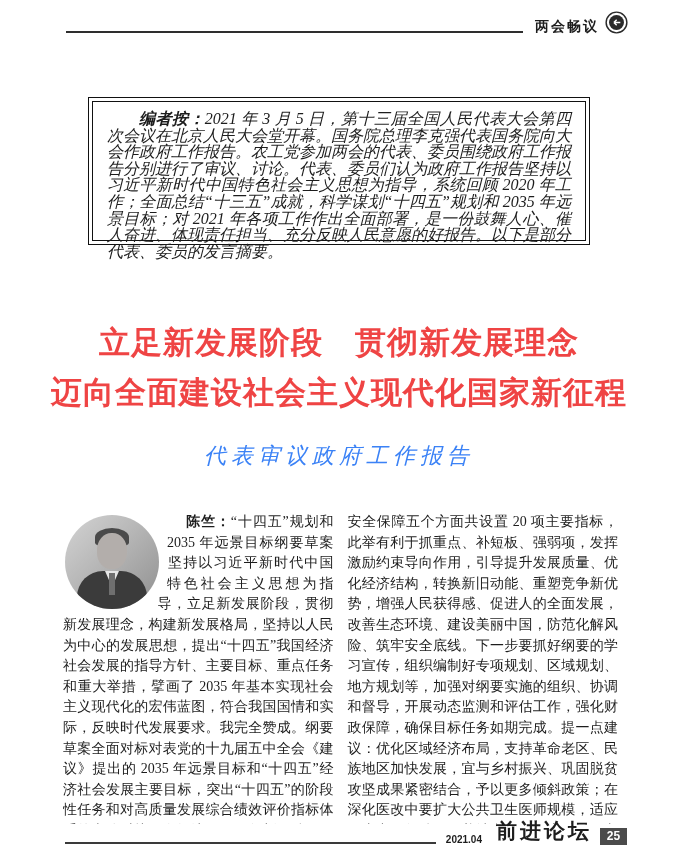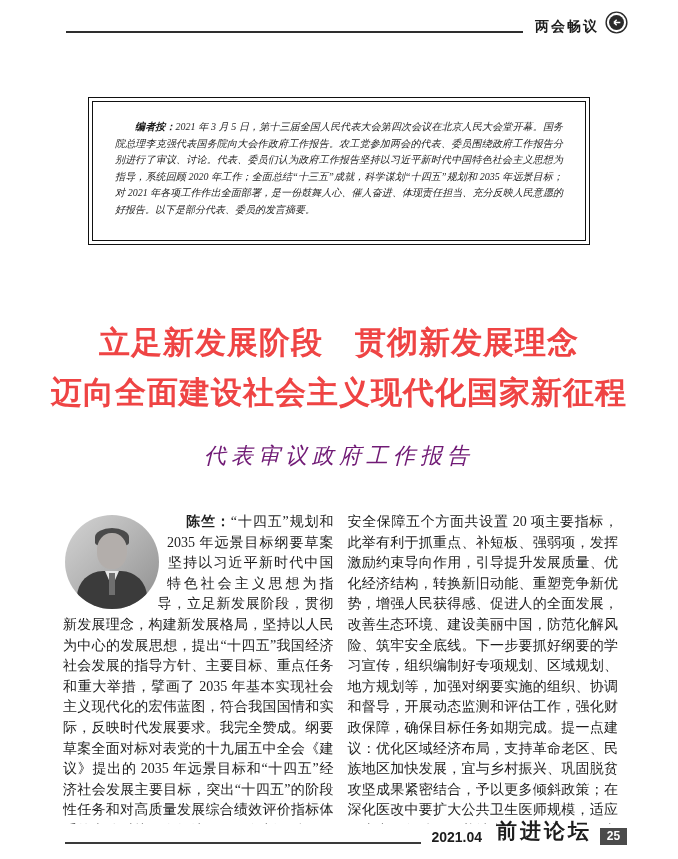--- a/index.html
+++ b/index.html
@@ -15,30 +15,30 @@
   .header-rule{flex:1;height:0;border-bottom:2px solid #2e2e2e;margin-bottom:3px;}
   .header-label{font-family:"Liberation Sans","DejaVu Sans",sans-serif;font-weight:bold;
     font-size:14px;letter-spacing:2px;margin-left:12px;white-space:nowrap;}
   .header-icon{margin-left:6px;margin-bottom:-2px;flex:0 0 auto;}
 
   
   .note-box{position:absolute;top:97px;left:88px;width:502px;height:148px;
     border:1px solid #111;box-sizing:border-box;padding:3px;}
   .note-inner{border:1px solid #111;height:100%;box-sizing:border-box;
     padding:9px 14px 6px 14px;}
-  .note-text{font-style:italic;font-size:10px;line-height:16.6px;
-    text-align:justify;text-indent:2em;margin:8px;}
+  .note-text{font-style:italic;font-size:16px;line-height:16.6px;
+    text-align:justify;text-indent:2em;margin:0;}
   .note-label{font-weight:bold;}
 
   
   .title{position:absolute;top:318px;left:0;width:678px;text-align:center;
     font-family:"Liberation Sans","DejaVu Sans",sans-serif;font-weight:bold;
     font-size:31px;line-height:50px;color:#ef4444;letter-spacing:1px;}
   .subtitle{position:absolute;top:441px;left:0;width:678px;text-align:center;
-    font-style:italic;font-size:22px;letter-spacing:5px;color:#701a75;}
+    font-style:italic;font-size:22px;letter-spacing:5px;color:#3b82f6;}
 
   
   .columns{position:absolute;top:512px;left:63px;width:555px;height:312px;
     display:flex;gap:14px;overflow:hidden;}
   .col{flex:1;font-size:14px;line-height:20.6px;text-align:justify;}
   .par{margin:0;}
   .par.indent{text-indent:2em;}
   .speaker{font-weight:bold;}
 
   
@@ -54,21 +54,21 @@
   .photo-shirt{position:absolute;left:40px;top:56px;width:14px;height:16px;
     background:#e6e6e6;clip-path:polygon(0 0,100% 0,50% 100%);}
   .photo-tie{position:absolute;left:44px;top:58px;width:6px;height:22px;
     background:#6f6f6f;}
 
   
   .footer{position:absolute;top:827px;left:65px;width:562px;height:18px;
     display:flex;align-items:flex-end;}
   .footer-rule{flex:1;height:0;border-bottom:2px solid #3a3a3a;margin-bottom:1px;}
   .footer-issue{font-family:"Liberation Sans","DejaVu Sans",sans-serif;font-weight:bold;
-    font-size:14px;margin-left:10px;white-space:nowrap;}
+    font-size:10px;margin-left:10px;white-space:nowrap;}
   .footer-journal{font-weight:bold;font-size:21px;letter-spacing:3px;margin-left:14px;
     white-space:nowrap;}
   .page-badge{width:27px;height:17px;background:#4b4b4b;color:#fff;
     font-family:"Liberation Sans","DejaVu Sans",sans-serif;font-weight:bold;font-size:12px;
     text-align:center;line-height:17px;margin-left:8px;}
 </style>
 </head>
 <body>
 
 <div class="page">

